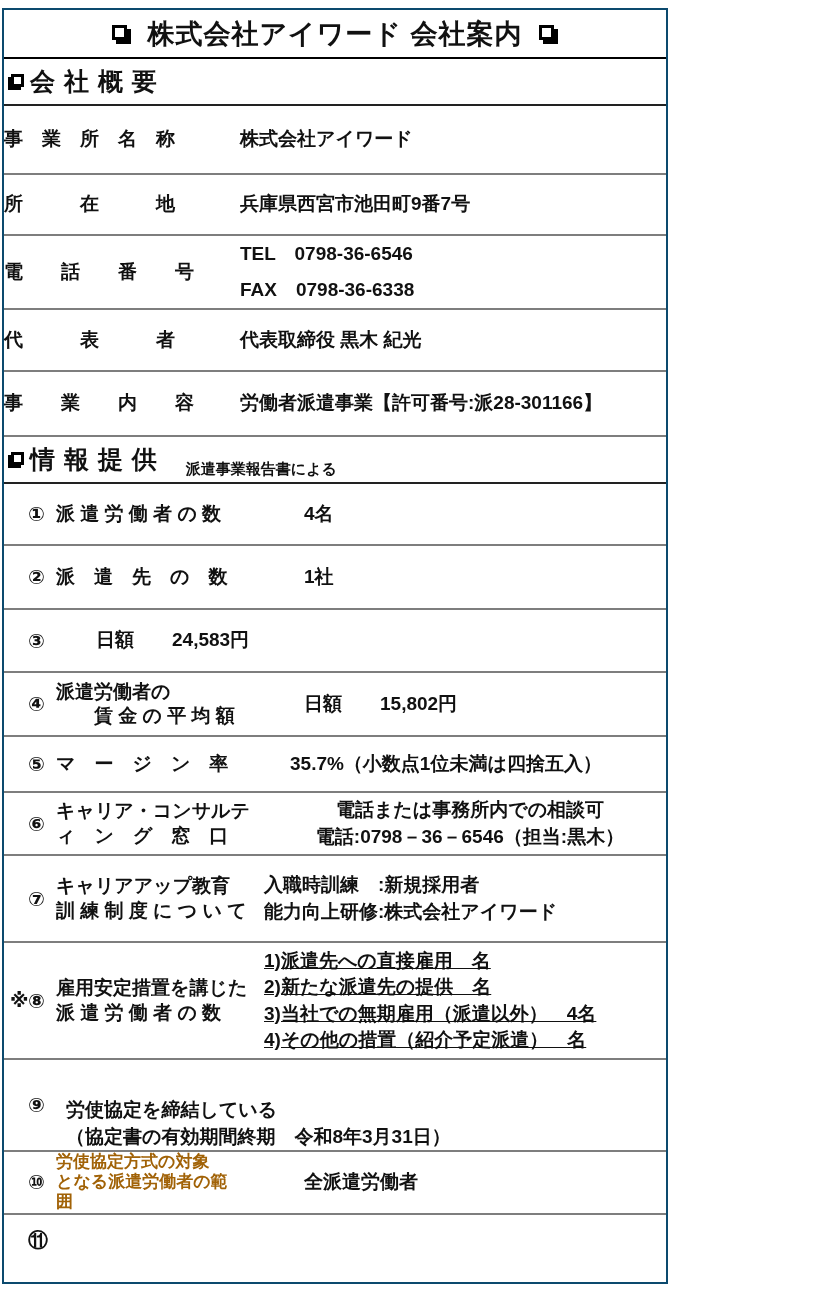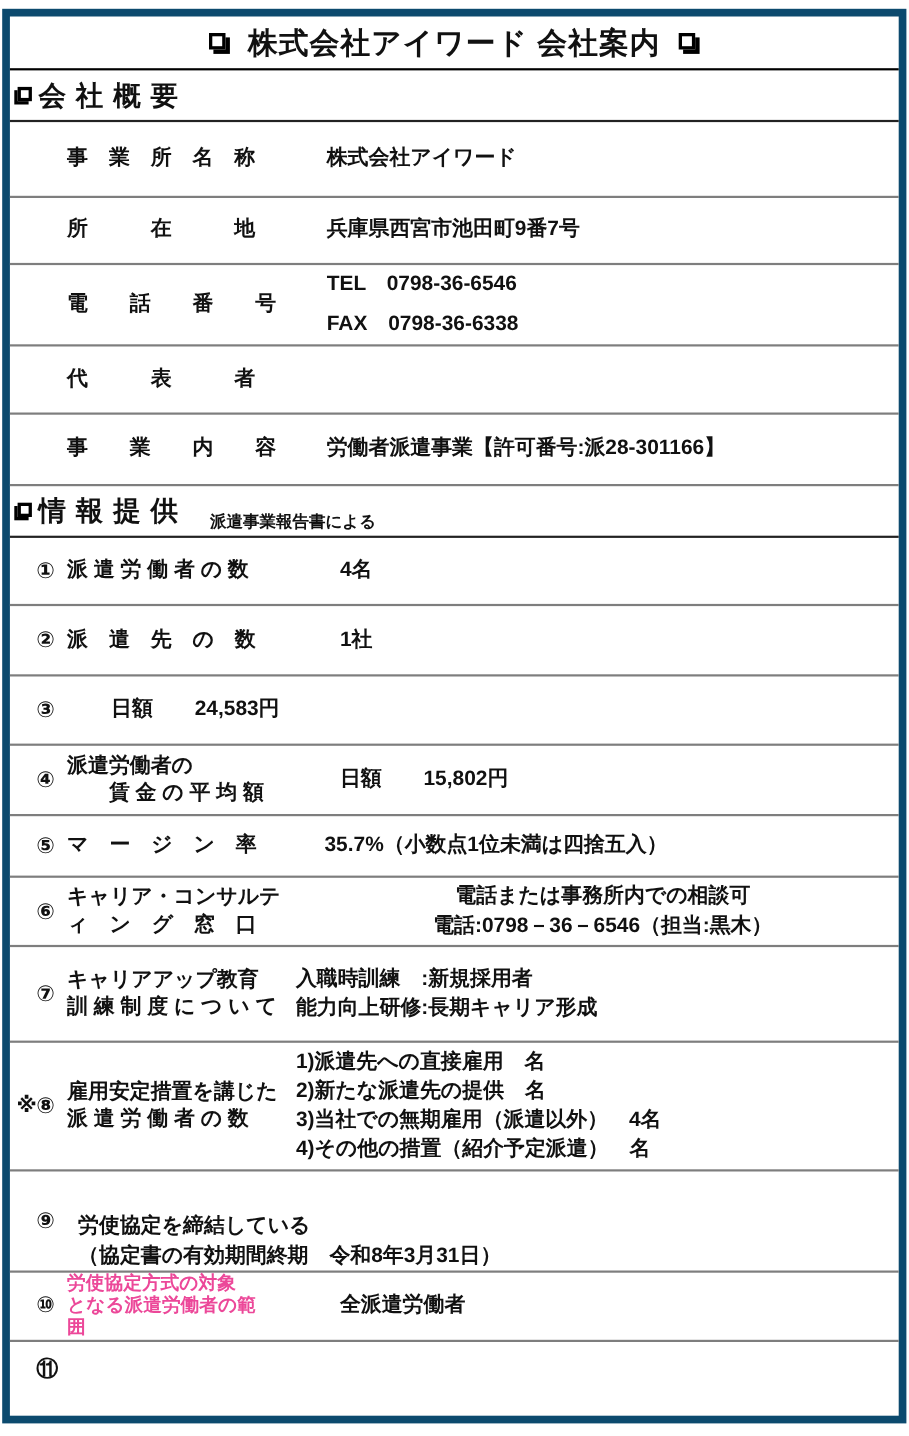--- a/index.html
+++ b/index.html
@@ -3,22 +3,22 @@
 <meta charset="utf-8">
 <style>
   * { box-sizing: border-box; }
   html,body { margin:0; padding:0; background:#ffffff; }
   body {
     width:826px; height:1305px;
     font-family:"Liberation Sans","DejaVu Sans",sans-serif;
     color:#111; font-weight:700;
   }
   .doc {
-    width:822px; margin:8px 2px 0 2px;
-    border:7px solid #0c4a6e; background:#fff;
+    width:666px; margin:8px 2px 0 2px;
+    border:2px solid #0c4a6e; background:#fff;
   }
   
   .title-row {
     height:49px; border-bottom:2px solid #000;
     display:flex; align-items:center; justify-content:center; gap:16px;
     font-size:27px; letter-spacing:1px;
   }
   .sq-icon {
     display:inline-block; width:15px; height:15px;
     border:3px solid #000; background:#fff;
@@ -34,36 +34,36 @@
   .sec-note { font-size:15px; letter-spacing:0; margin-left:28px; margin-top:19px; }
   
   .row {
     display:flex; align-items:center;
     border-bottom:2px solid #7e7e7e;
     font-size:19px; line-height:1.3;
   }
   .row.last { border-bottom:none; }
   .lbl, .val { white-space:pre-line; }
   
-  .ov { padding-left:52px; }
+  .ov { }
   .ov .lbl { flex:0 0 206px; }
   .ov .val { padding-left:30px; }
   .lh-tall { line-height:1.9; }
   
   .num-cell { flex:0 0 52px; padding-left:24px; font-size:20px; position:relative; align-self:stretch; display:flex; align-items:center; }
   .mark { position:absolute; left:6px; top:50%; transform:translateY(-50%); font-size:19px; }
   .inf .lbl { flex:0 0 208px; }
   .inf .val { line-height:1.4; }
   .v40 { padding-left:40px; }
   .v26 { padding-left:26px; }
   .v10 { padding-left:10px; }
   .val-center { flex:1; text-align:center; padding-left:10px; line-height:1.55; }
   .small-lbl { font-size:17px; line-height:1.18; }
-  .gray-lbl { font-size:17px; line-height:1.18; color:#ec4899; }
-  .tight { line-height:1.32; }
+  .gray-lbl { font-size:17px; line-height:1.18; color:#a16207; }
+  .tight { line-height:1.32;text-decoration:underline; }
   .vlh15 { line-height:1.55;margin-top:37px; }
   
   .h-r1{min-height:69px}.h-r2{min-height:61px}.h-r3{min-height:71px}
   .h-r4{min-height:62px}.h-r5{min-height:65px}
   .h-i1{min-height:62px}.h-i2{min-height:64px}.h-i3{min-height:63px}
   .h-i4{min-height:64px}.h-i5{min-height:56px}.h-i6{min-height:63px}
   .h-i7{min-height:87px}.h-i8{min-height:117px}.h-i9{min-height:79px}
   .h-i10{min-height:57px}.h-i11{min-height:67px; align-items:flex-start; padding-top:10px;}
   .h-i11 .num-cell{align-items:flex-start; padding-top:2px;}
 </style>
@@ -91,20 +91,21 @@
     <div class="lbl">所　　　在　　　地</div>
     <div class="val">兵庫県西宮市池田町9番7号</div>
   </div>
   <div class="row ov h-r3">
     <div class="lbl">電　　話　　番　　号</div>
     <div class="val lh-tall">TEL　0798-36-6546
 FAX　0798-36-6338</div>
   </div>
   <div class="row ov h-r4">
     <div class="lbl">代　　　表　　　者</div>
+    <div class="val">代表取締役 黒木 紀光</div>
   </div>
   <div class="row ov h-r5">
     <div class="lbl">事　　業　　内　　容</div>
     <div class="val">労働者派遣事業【許可番号:派28-301166】</div>
   </div>
 
   <div class="sec-header">
     <span class="sq-icon small"></span>
     <span>情 報 提 供</span>
     <span class="sec-note">派遣事業報告書による</span>
@@ -140,21 +141,21 @@
     <div class="lbl">キャリア・コンサルテ
 ィ　ン　グ　窓　口</div>
     <div class="val val-center">電話または事務所内での相談可
 電話:0798－36－6546（担当:黒木）</div>
   </div>
   <div class="row inf h-i7">
     <div class="num-cell">⑦</div>
     <div class="lbl">キャリアアップ教育
 訓 練 制 度 に つ い て</div>
     <div class="val">入職時訓練　:新規採用者
-能力向上研修:長期キャリア形成</div>
+能力向上研修:株式会社アイワード</div>
   </div>
   <div class="row inf h-i8">
     <div class="num-cell">
       <span class="mark">※</span>
       <span>⑧</span>
     </div>
     <div class="lbl">雇用安定措置を講じた
 派 遣 労 働 者 の 数</div>
     <div class="val tight">1)派遣先への直接雇用　名
 2)新たな派遣先の提供　名

